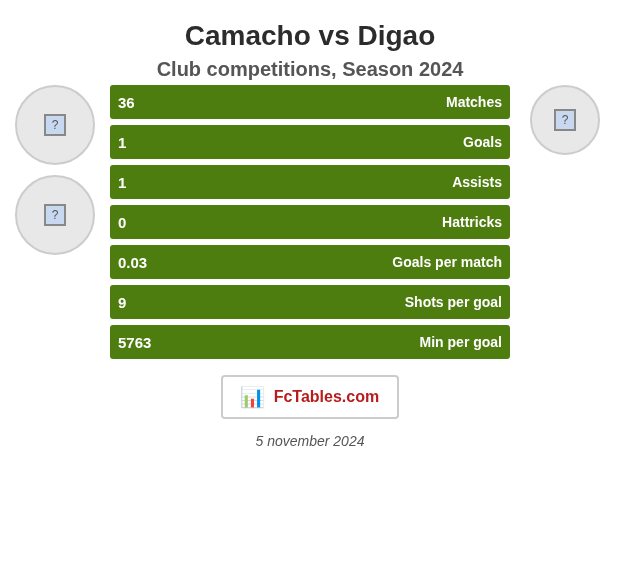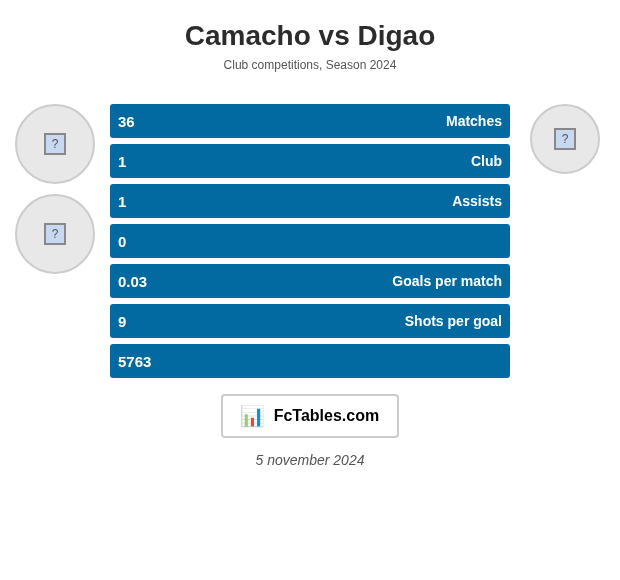--- a/index.html
+++ b/index.html
@@ -28,24 +28,25 @@
 
     .title {
       font-size: 28px;
       font-weight: bold;
       color: #2c2c2c;
       text-align: left;
       margin-bottom: 6px;
     }
 
     .subtitle {
-      font-size: 12px;
+      font-size: 20px;
       color: #555;
       text-align: center;
-      margin-bottom: 32px;
+      margin-bottom: 4px;
+      font-weight: bold;
     }
 
     .stats-section {
       display: flex;
       flex-direction: row;
       align-items: flex-start;
       width: 100%;
       position: relative;
     }
 
@@ -101,21 +102,21 @@
       flex: 1;
       display: flex;
       flex-direction: column;
       gap: 6px;
     }
 
     .stat-row {
       display: flex;
       flex-direction: row;
       align-items: center;
-      background: #0369a1;
+      background: #4d7c0f;
       border-radius: 3px;
       height: 34px;
       padding: 0 8px;
     }
 
     .stat-value {
       font-size: 15px;
       font-weight: bold;
       color: #ffffff;
       min-width: 50px;
@@ -151,21 +152,21 @@
       font-size: 20px;
     }
 
     .logo-text {
       font-size: 16px;
       font-weight: bold;
       color: #2c2c2c;
     }
 
     .logo-text span {
-      color: #000000;
+      color: #b91c1c;
     }
 
     .date-footer {
       margin-top: 14px;
       font-size: 14px;
       color: #555;
       text-align: center;
       font-style: italic;
     }
   </style>
@@ -187,39 +188,41 @@
       </div>
     </div>
 
     <div class="stats-bars">
     <div class="stat-row">
           <span class="stat-value">36</span>
           <span class="stat-label">Matches</span>
         </div>
         <div class="stat-row">
           <span class="stat-value">1</span>
-          <span class="stat-label">Club</span>
+          <span class="stat-label">Goals</span>
         </div>
         <div class="stat-row">
           <span class="stat-value">1</span>
           <span class="stat-label">Assists</span>
         </div>
         <div class="stat-row">
           <span class="stat-value">0</span>
+          <span class="stat-label">Hattricks</span>
         </div>
         <div class="stat-row">
           <span class="stat-value">0.03</span>
           <span class="stat-label">Goals per match</span>
         </div>
         <div class="stat-row">
           <span class="stat-value">9</span>
           <span class="stat-label">Shots per goal</span>
         </div>
         <div class="stat-row">
           <span class="stat-value">5763</span>
+          <span class="stat-label">Min per goal</span>
         </div>
       </div>
 
     <div class="right-avatars">
       <div class="avatar-circle small">
         <div class="avatar-placeholder">?</div>
       </div>
     </div>
   </div>
 

